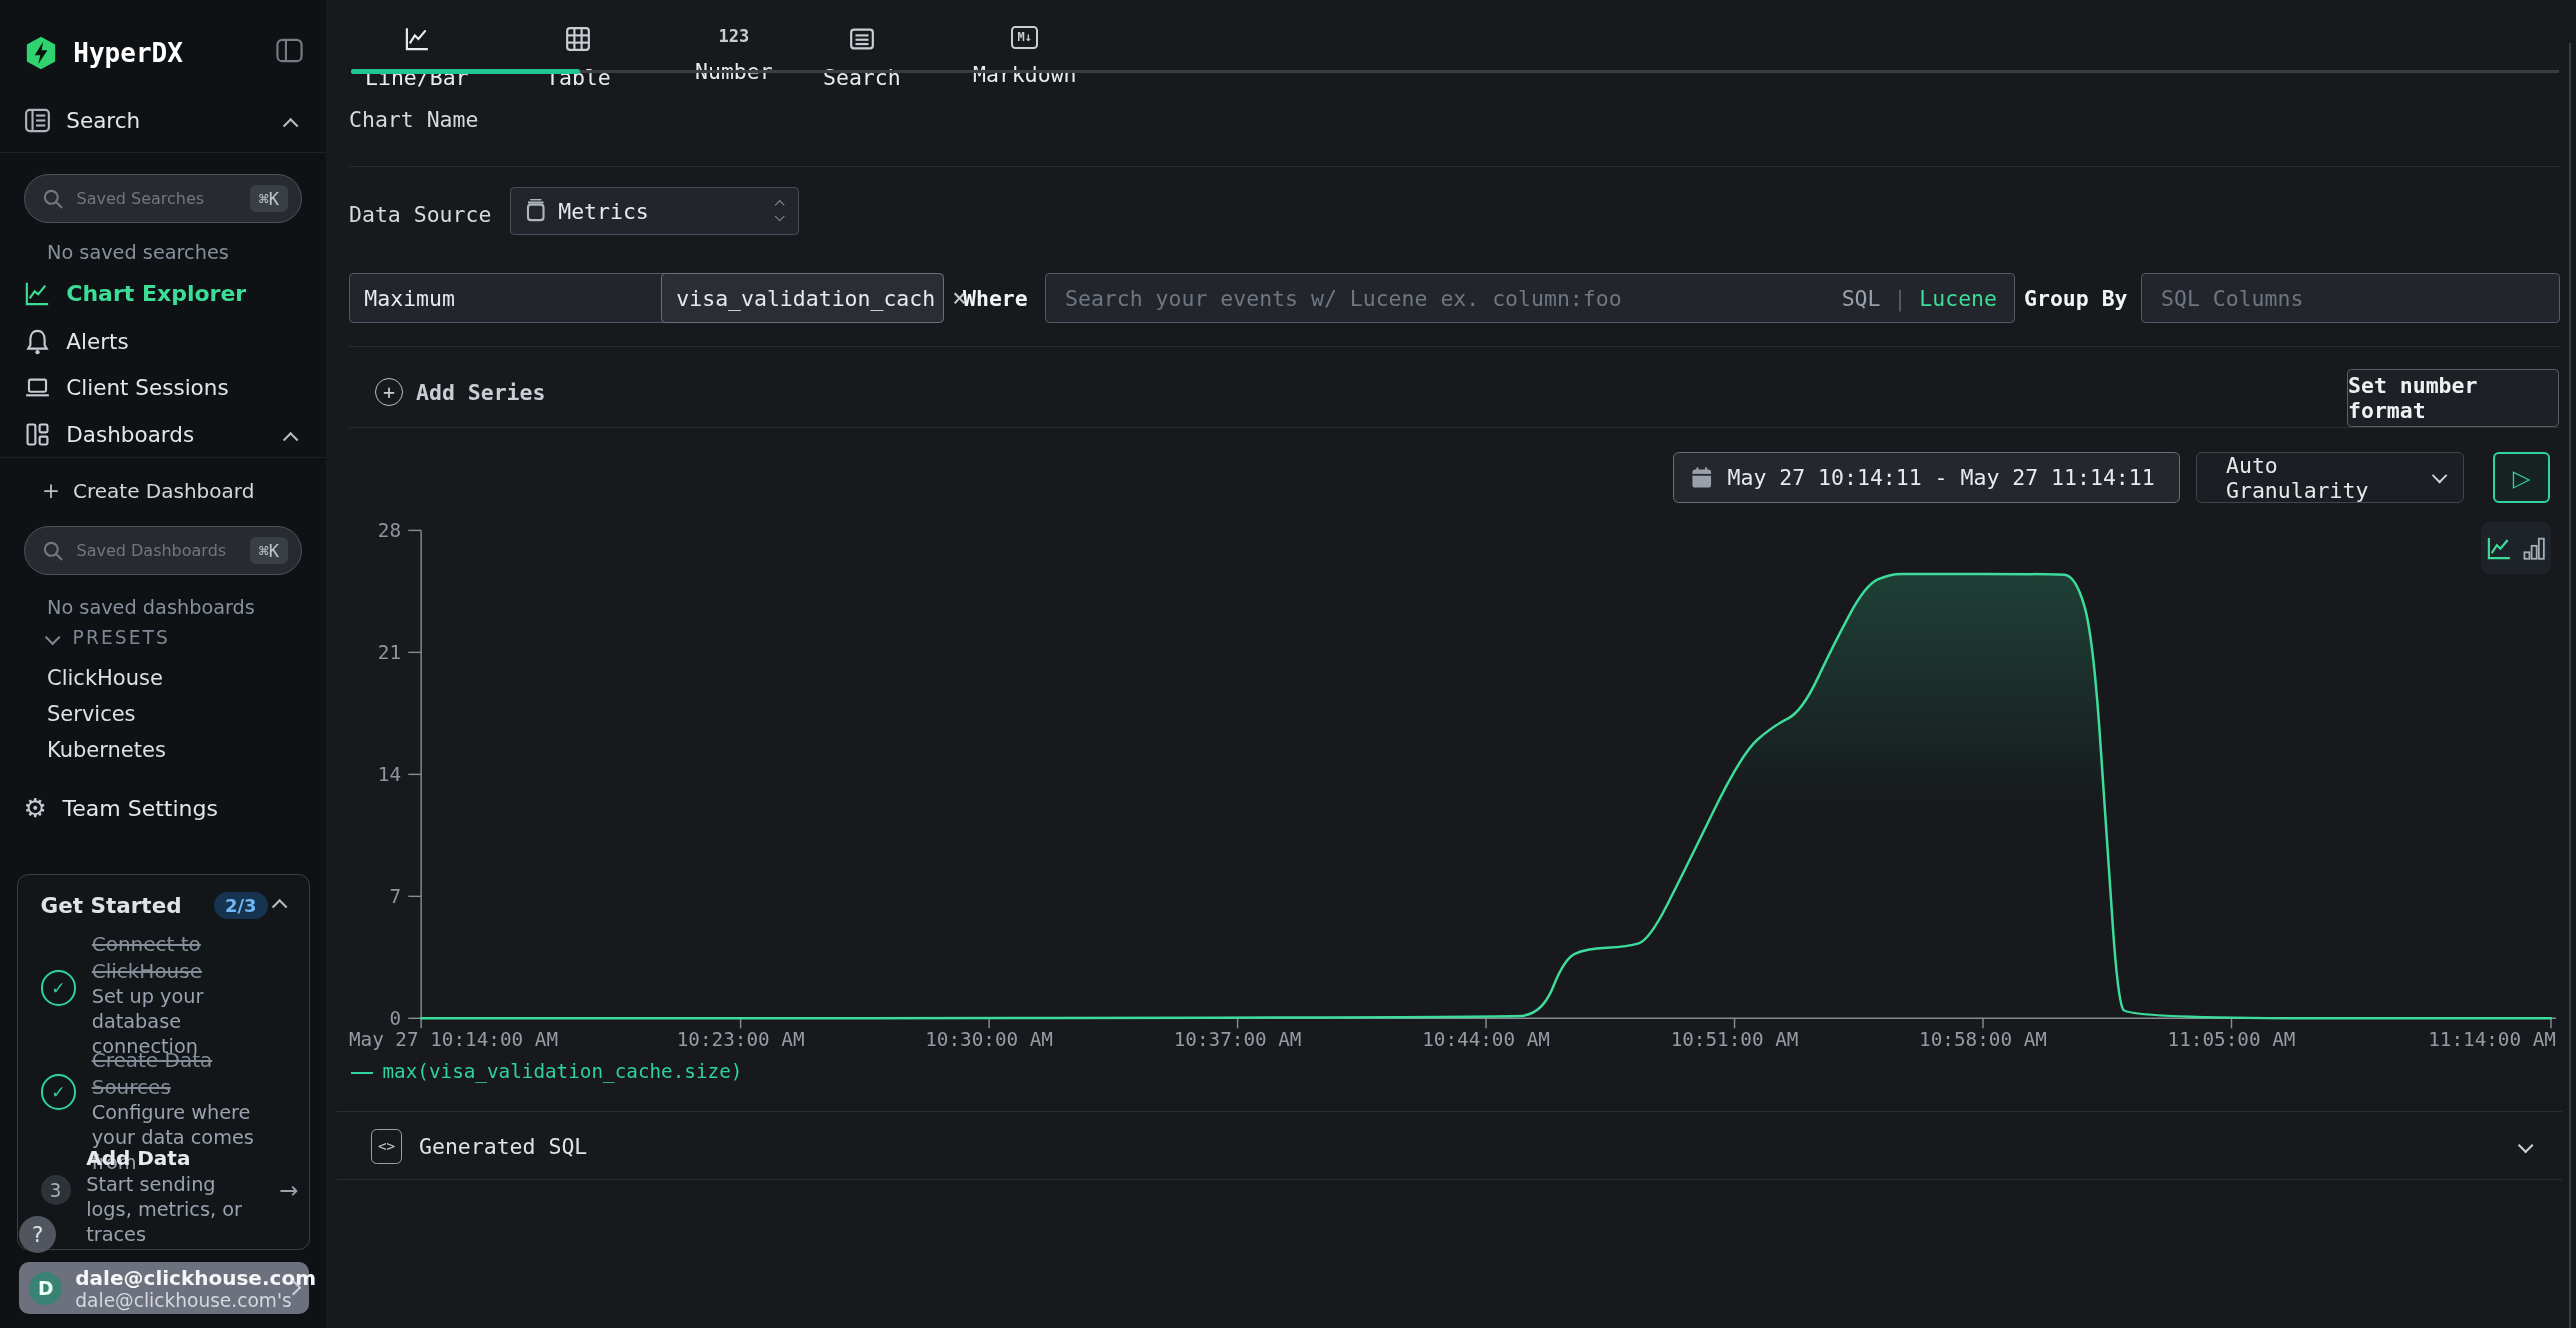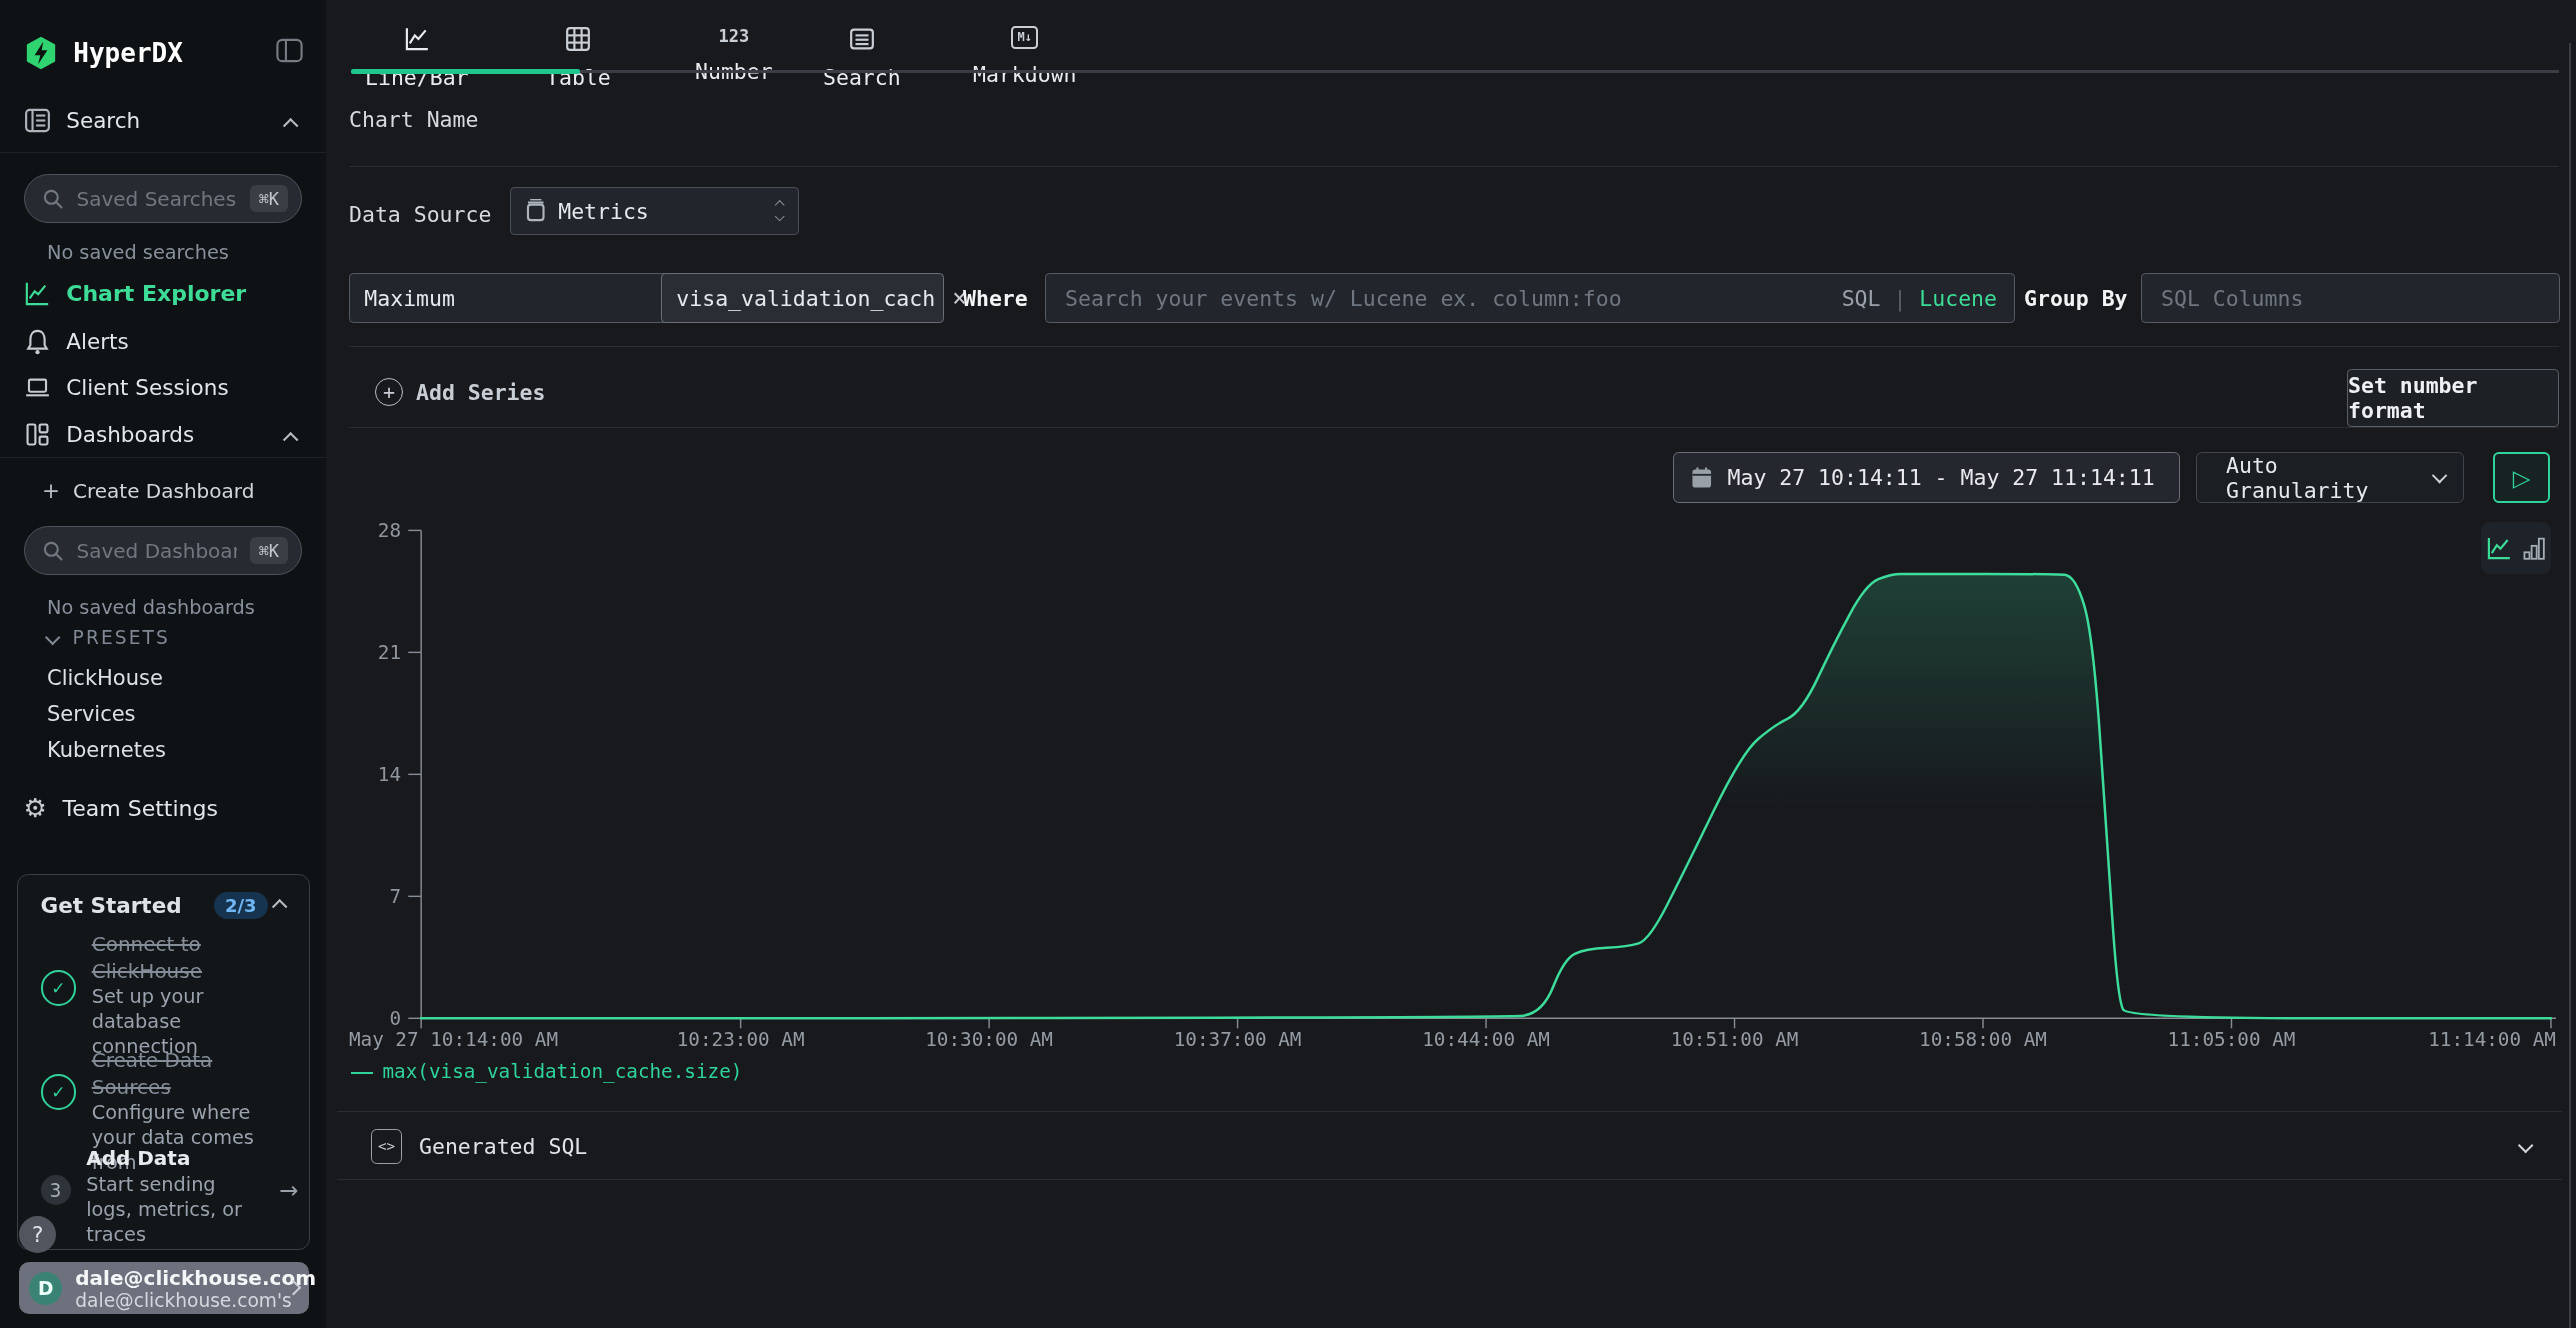--- a/index.html
+++ b/index.html
@@ -6,21 +6,21 @@
   body{width:2576px;height:1328px;position:relative;overflow:hidden;
        font-family:"DejaVu Sans","Liberation Sans",sans-serif;color:#e6e8eb;}
   .abs{position:absolute;}
   .mono{font-family:"DejaVu Sans Mono","Liberation Mono",monospace;}
   
   #sidebar{position:absolute;left:0;top:0;width:326px;height:1328px;background:#0f1215;border-right:0.7px solid #23262b;}
   .side-div{position:absolute;left:0;width:326px;height:1.4px;background:#1e2227;}
   .side-row{position:absolute;left:23.6px;display:flex;align-items:center;gap:15.7px;font-size:21.5px;color:#e3e6ea;cursor:pointer;}
   .side-row .lbl{white-space:nowrap;}
   .pill{position:absolute;left:23.6px;width:278px;height:49px;border:1.4px solid #4e545c;background:#272b31;border-radius:26px;display:flex;align-items:center;padding:0 13px 0 17px;box-sizing:border-box;gap:11.4px;}
-  .pill input{flex:1;background:transparent;border:none;outline:none;font-size:20px;color:#fdba74;font-family:"DejaVu Sans","Liberation Sans",sans-serif;min-width:0;}
+  .pill input{flex:1;background:transparent;border:none;outline:none;font-size:16px;color:#fdba74;font-family:"DejaVu Sans","Liberation Sans",sans-serif;min-width:0;}
   .pill input::placeholder{color:#70777f;}
   .kbd{background:#3a3f46;border-radius:6.4px;padding:3.6px 8.6px;font-size:17px;color:#c2c7cd;white-space:nowrap;}
   .muted{color:#87909b;font-size:19.3px;}
   .chev{display:inline-block;width:9.3px;height:9.3px;border-right:2.1px solid #b8bdc4;border-bottom:2.1px solid #b8bdc4;}
   .chev.up{transform:rotate(-135deg);}
   .chev.down{transform:rotate(45deg);}
   .chev.right{transform:rotate(-45deg);}
   .icon{display:inline-flex;align-items:center;justify-content:center;}
   .checkcircle{width:31.5px;height:31.5px;border:2.1px solid #2fd39a;border-radius:50%;color:#2fd39a;font-size:17px;display:flex;align-items:center;justify-content:center;flex:none;}
   #get-started{position:absolute;left:16.5px;top:874px;width:293px;height:376px;border:1.4px solid #3b4046;border-radius:11.4px;background:#131619;box-sizing:border-box;}

